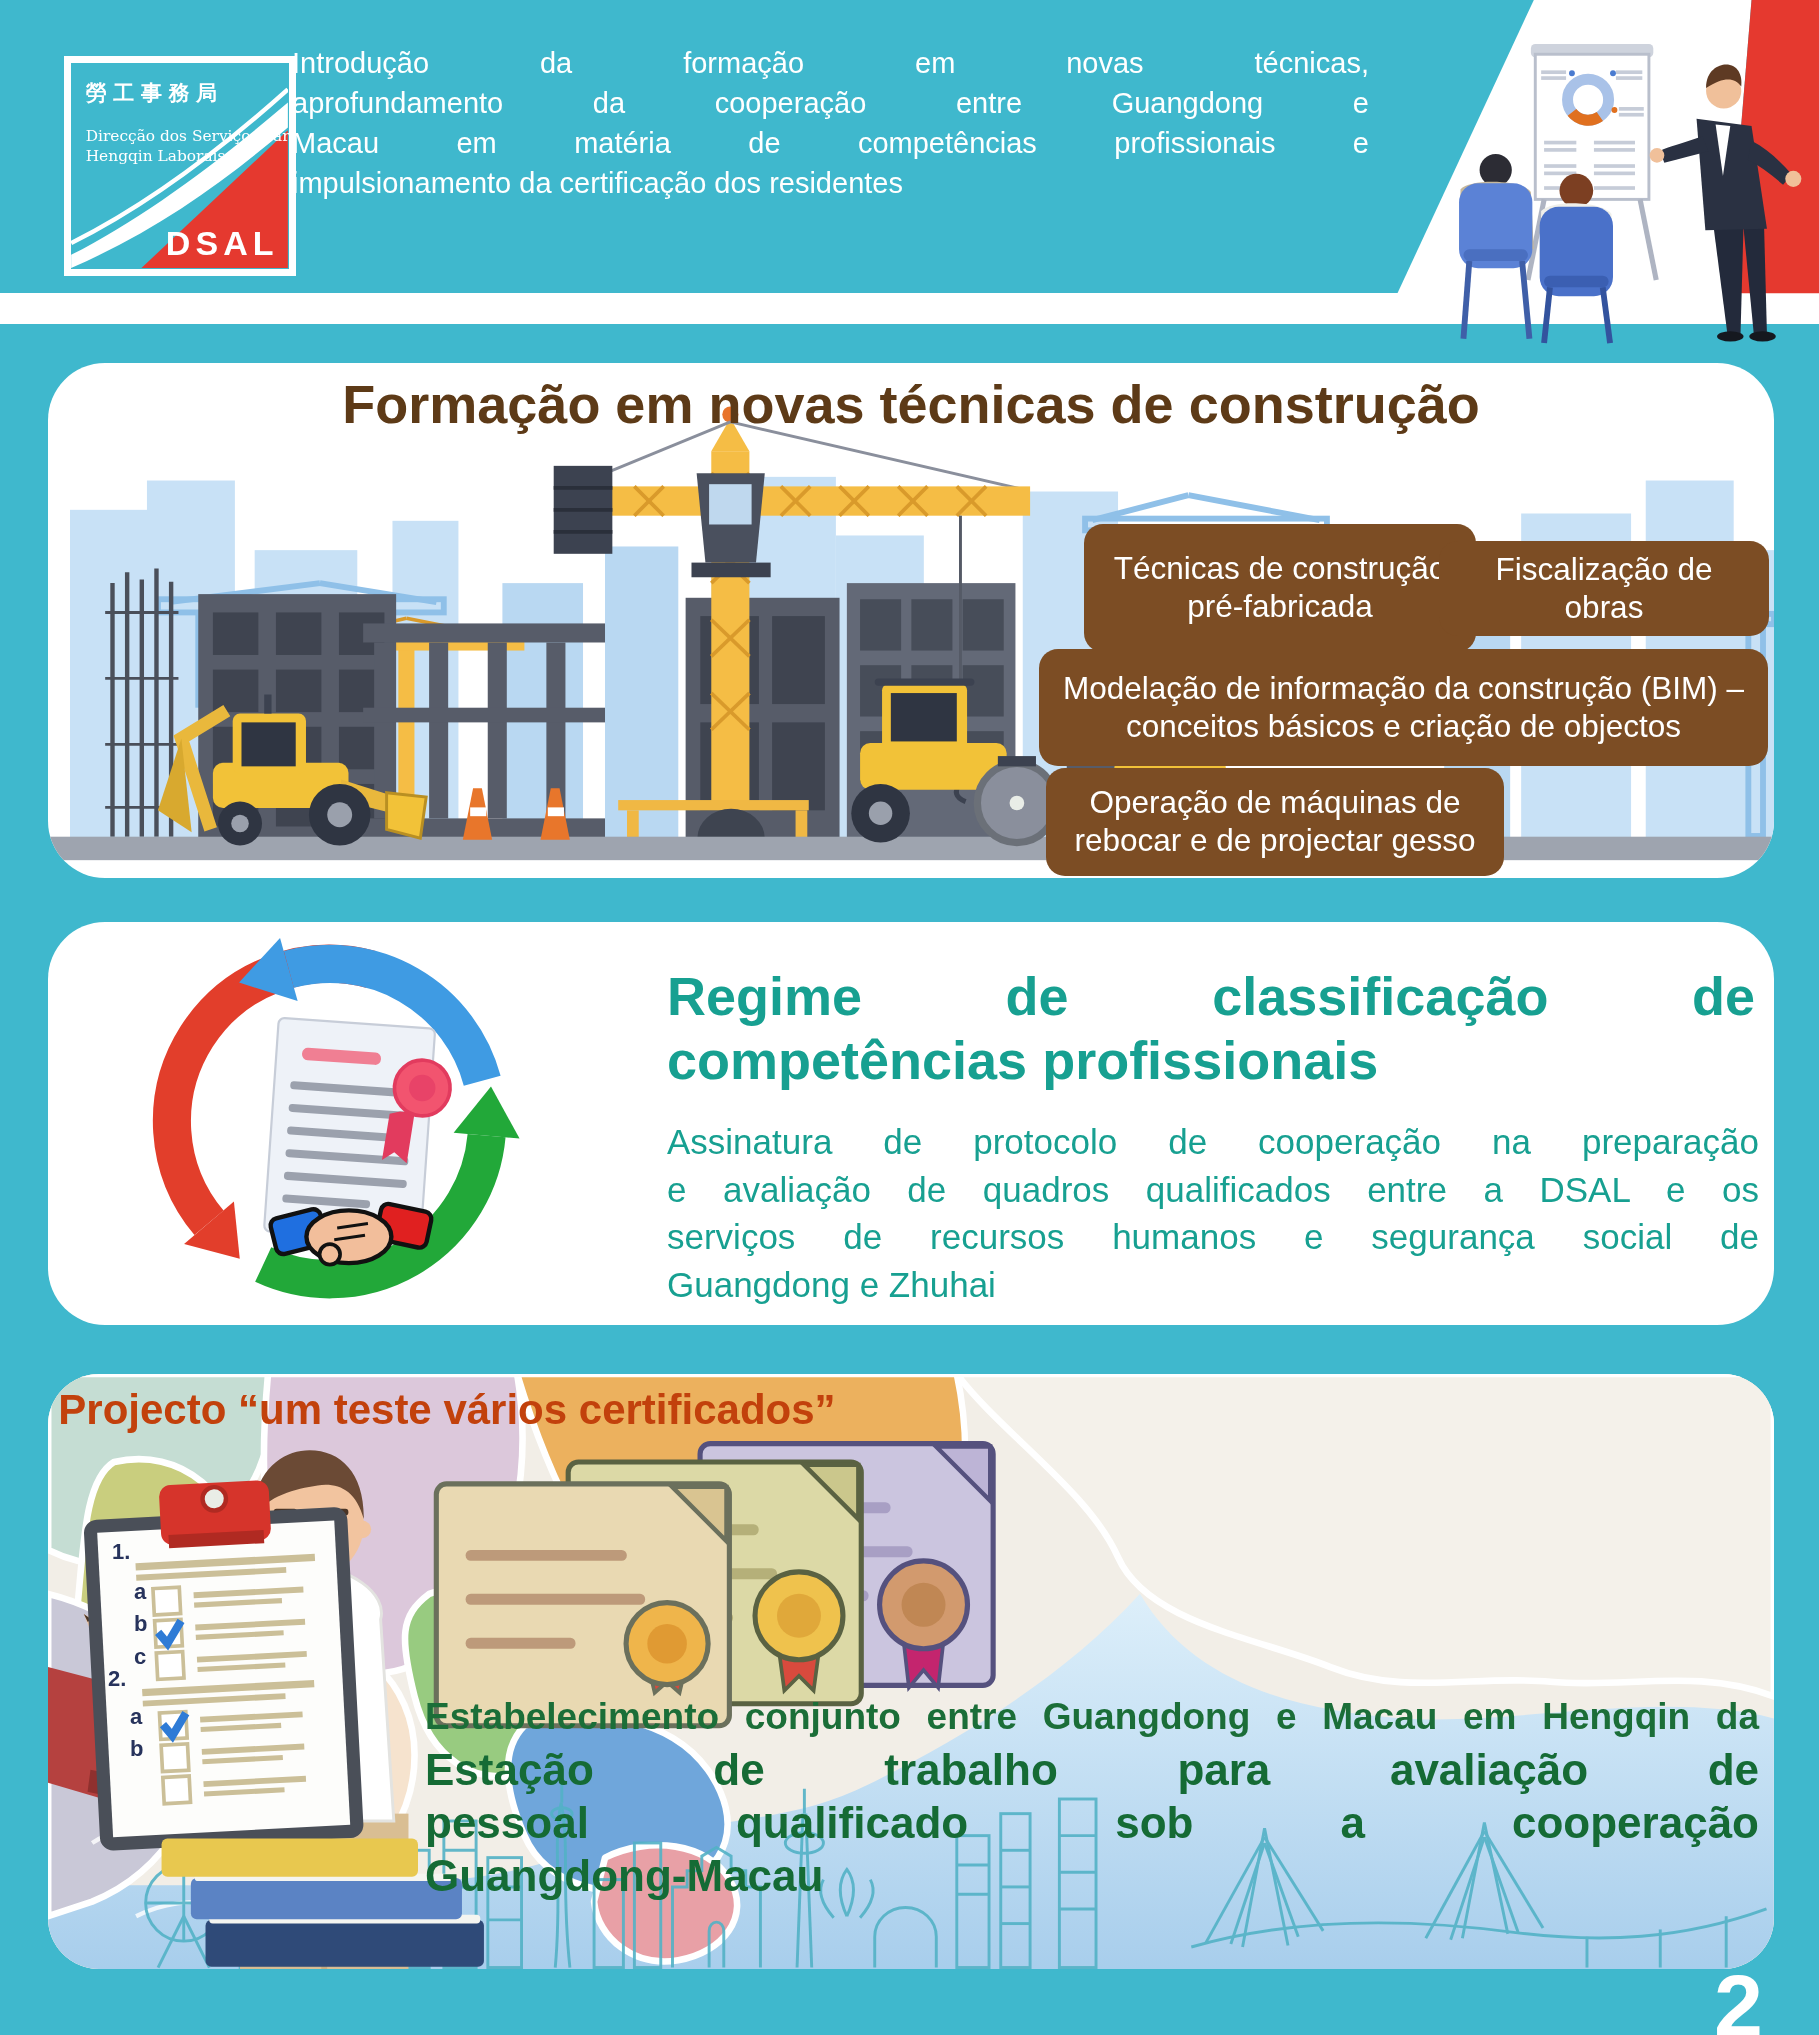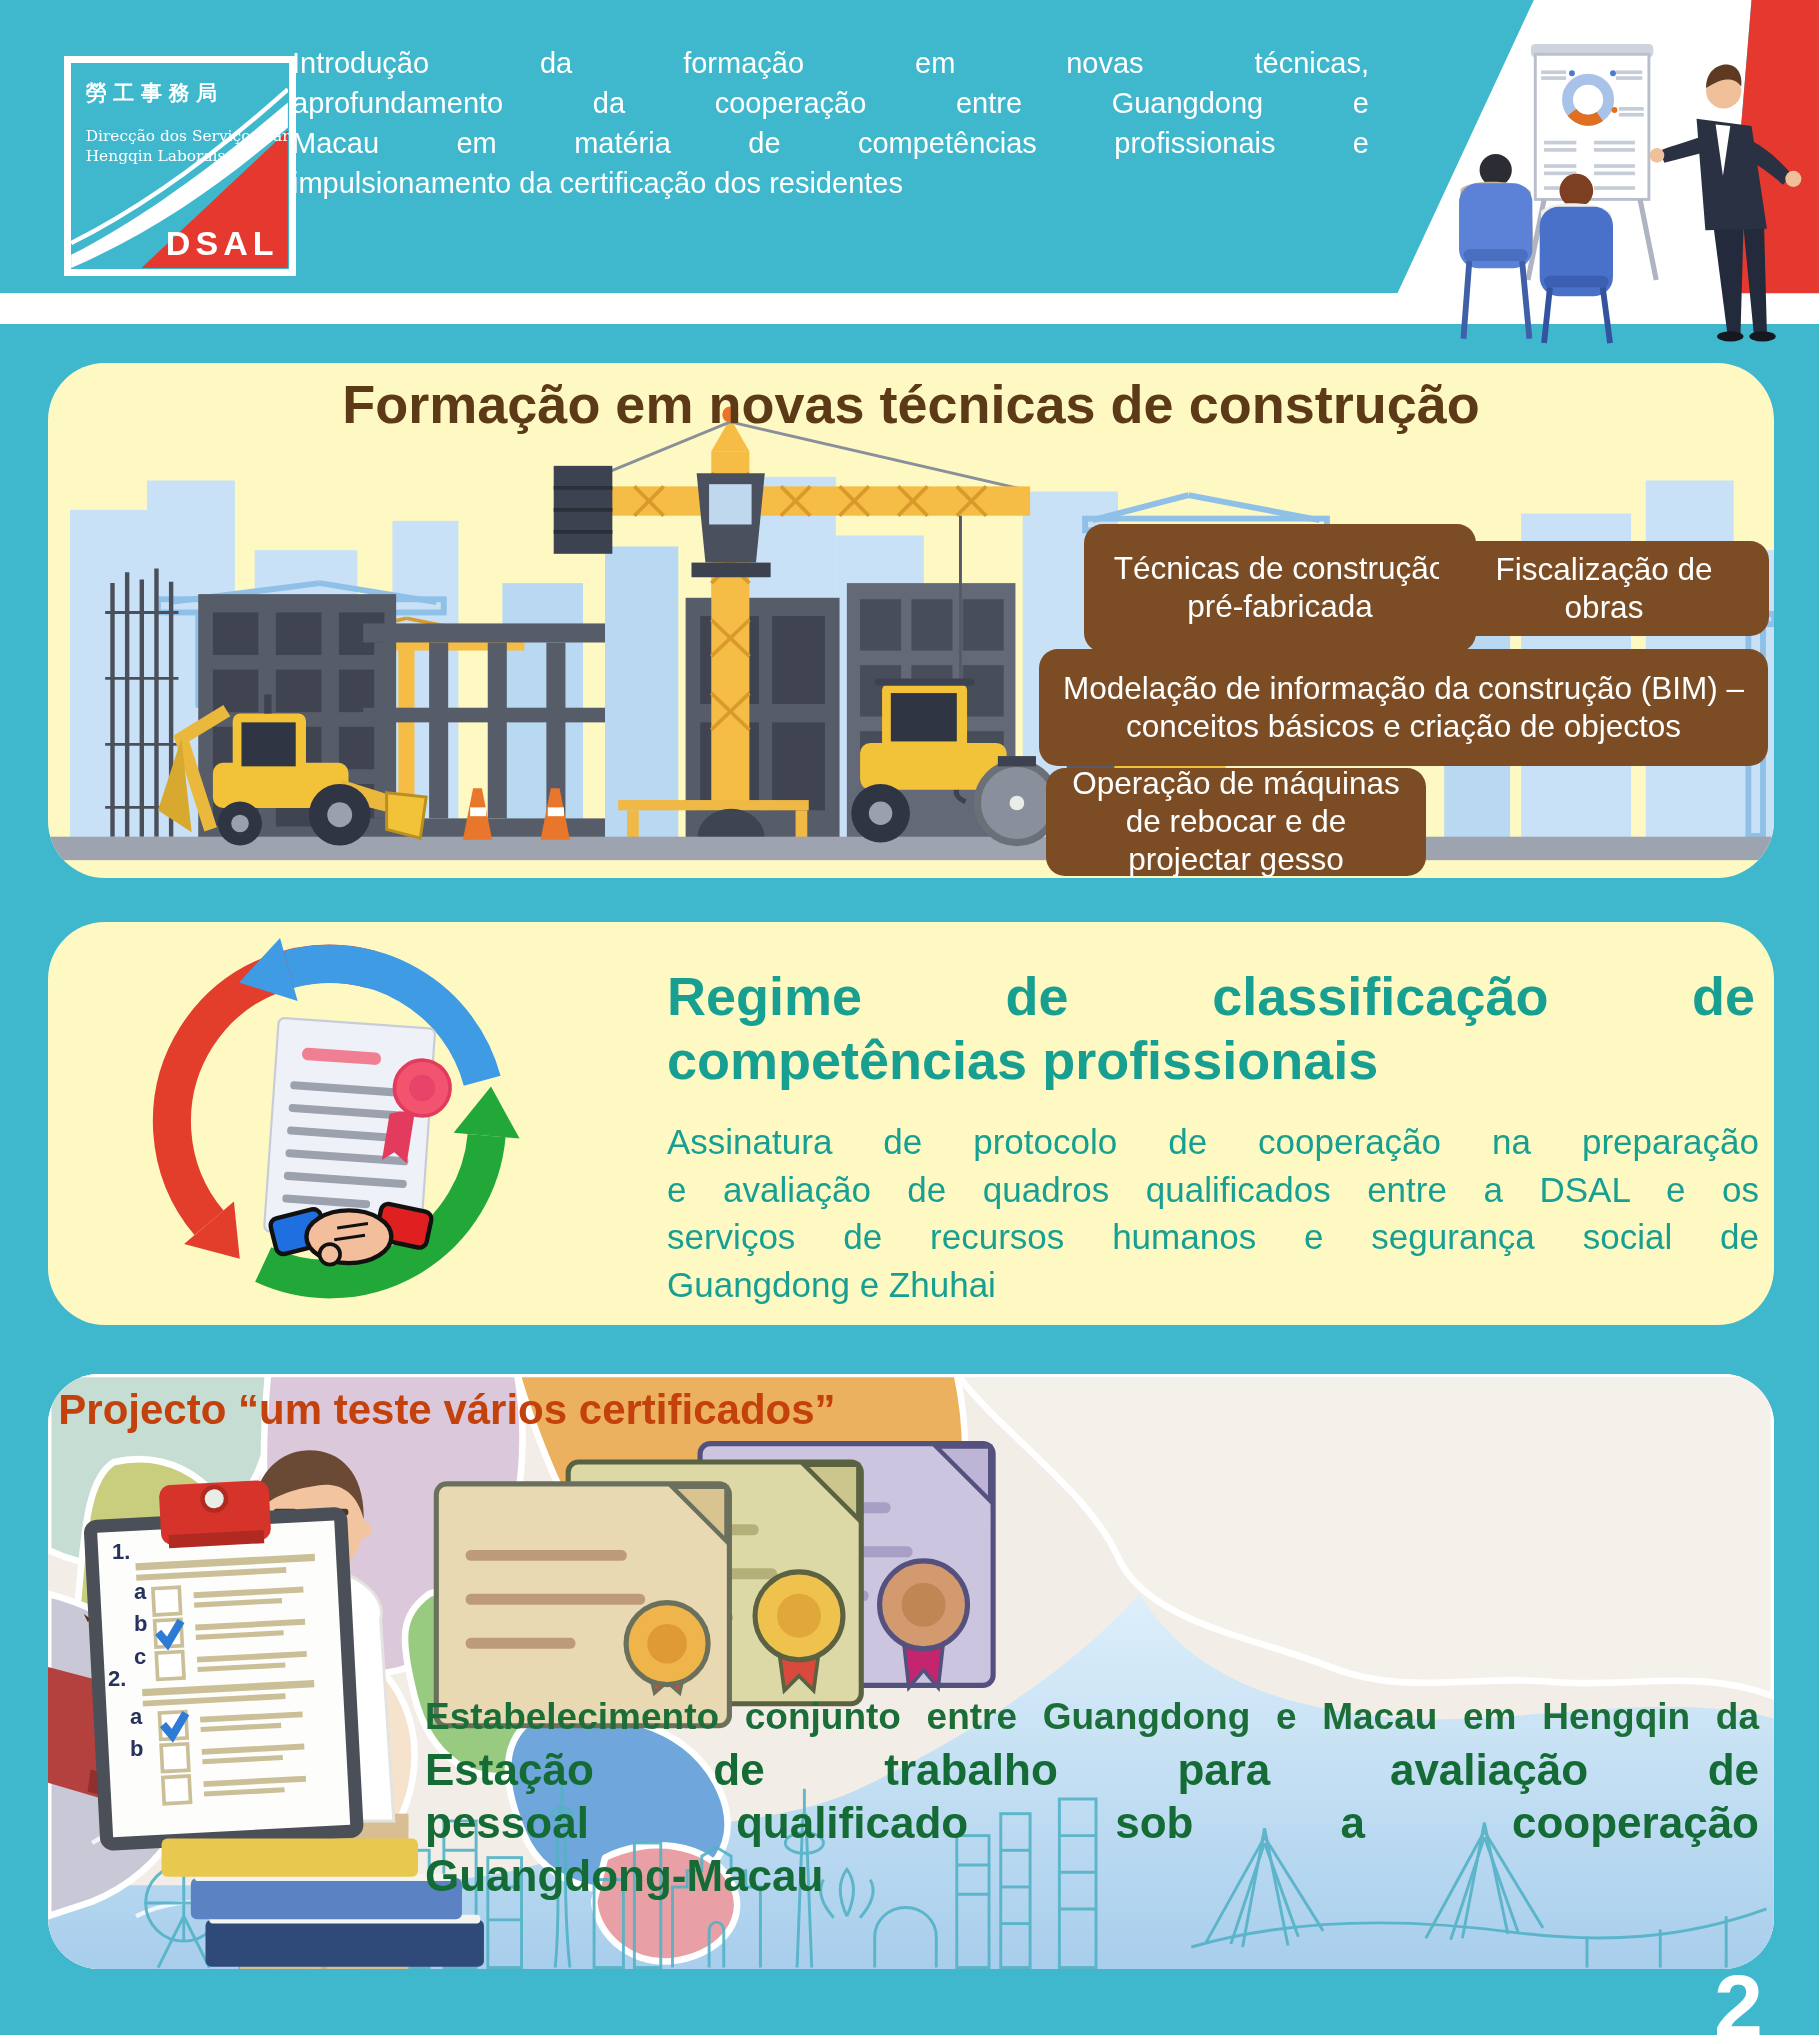--- a/index.html
+++ b/index.html
@@ -12,34 +12,34 @@
   .logo-cn{position:absolute;left:14.7px;top:16px;width:191px;color:#fff;font-family:"DejaVu Serif","Liberation Serif",serif;
         font-weight:bold;font-size:21px;letter-spacing:6.6px;white-space:nowrap;}
   .logo-dept{position:absolute;left:14.7px;color:#fff;font-family:"DejaVu Serif","Liberation Serif",serif;font-size:15.4px;white-space:nowrap;}
   .logo-acr{position:absolute;right:10.3px;bottom:5.9px;color:#fff;font-weight:bold;font-size:34px;letter-spacing:5.1px;}
   .header-title{position:absolute;left:292px;top:43px;width:1077px;color:#fff;font-size:29px;
         line-height:1.38;font-weight:500;}
   .jl{text-align:justify;text-align-last:justify;}
   .header-illus{position:absolute;left:1352px;top:0;z-index:3;}
   .white-strip{position:absolute;left:0;top:293px;width:1819px;height:31px;background:#fff;z-index:1;}
   
-  .card{position:absolute;left:48px;width:1726px;background:#fef9c3;border-radius:57px;overflow:hidden;}
+  .card{position:absolute;left:48px;width:1726px;background:#ffffff;border-radius:57px;overflow:hidden;}
   #card1{top:363px;height:515px;}
   #card2{top:922px;height:403px;}
   #card3{top:1374px;height:595px;border-radius:51px;background:#F2EEE7;}
   .card svg.fill{position:absolute;left:0;top:0;}
   .c1-title{position:absolute;left:0;top:10.3px;width:100%;text-align:center;color:#5D3A17;
         font-weight:bold;font-size:54px;z-index:2;}
   .blabel{position:absolute;background:#7C4D24;color:#fff;border-radius:19px;display:flex;
         align-items:center;justify-content:center;text-align:center;font-size:31.5px;line-height:1.2;
         font-weight:500;padding:5.9px 16px;box-sizing:border-box;z-index:3;}
   #bl1{left:988px;top:161px;width:392px;height:128px;margin-left:48px;}
   #bl2{left:1391px;top:178px;width:330px;height:95px;}
   #bl3{left:991px;top:286px;width:729px;height:117px;}
-  #bl4{left:998px;top:405px;width:380px;height:108px;}
+  #bl4{left:998px;top:405px;width:458px;height:108px;}
   .regime-title{position:absolute;left:619px;top:43px;width:1088px;color:#17A091;font-weight:bold;
         font-size:54px;line-height:1.18;z-index:2;}
   .regime-body{position:absolute;left:619px;top:196px;width:1092px;color:#17A091;font-size:35px;
         line-height:1.36;font-weight:500;z-index:2;}
   .proj-title{position:absolute;left:10.3px;top:11.7px;color:#c2410c;font-weight:bold;font-size:42px;z-index:4;}
   .proj-sub{position:absolute;left:377px;top:322px;width:1334px;color:#1B6E38;font-size:37px;
         font-weight:600;z-index:4;text-align:justify;text-align-last:justify;}
   .proj-high{position:absolute;left:377px;top:370px;width:1334px;color:#156B35;font-weight:bold;
         font-size:44px;line-height:1.2;z-index:4;}
   .ck{position:absolute;color:#27335C;font-weight:bold;font-size:22px;z-index:4;}

